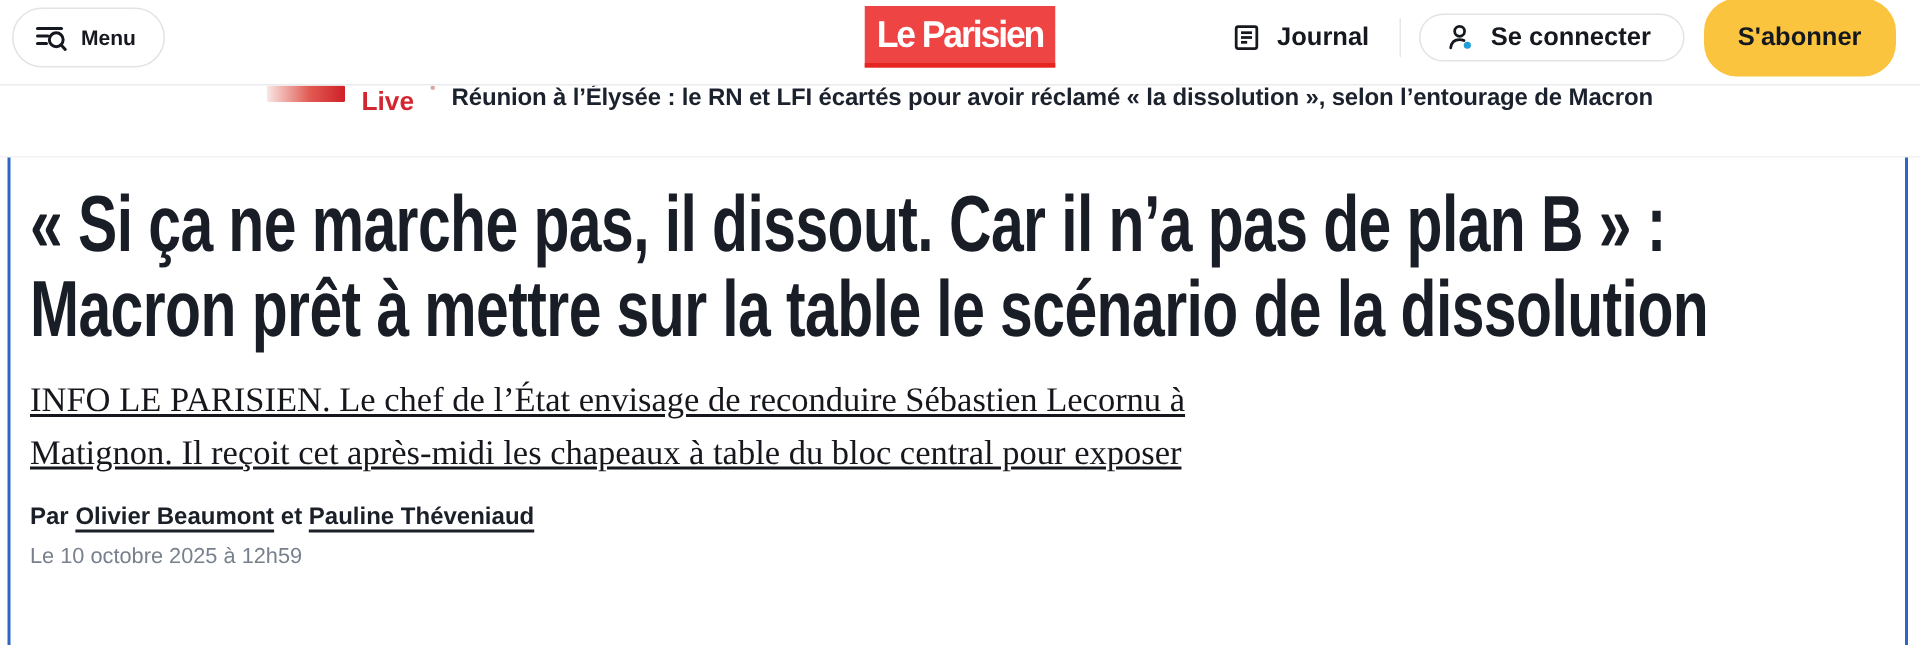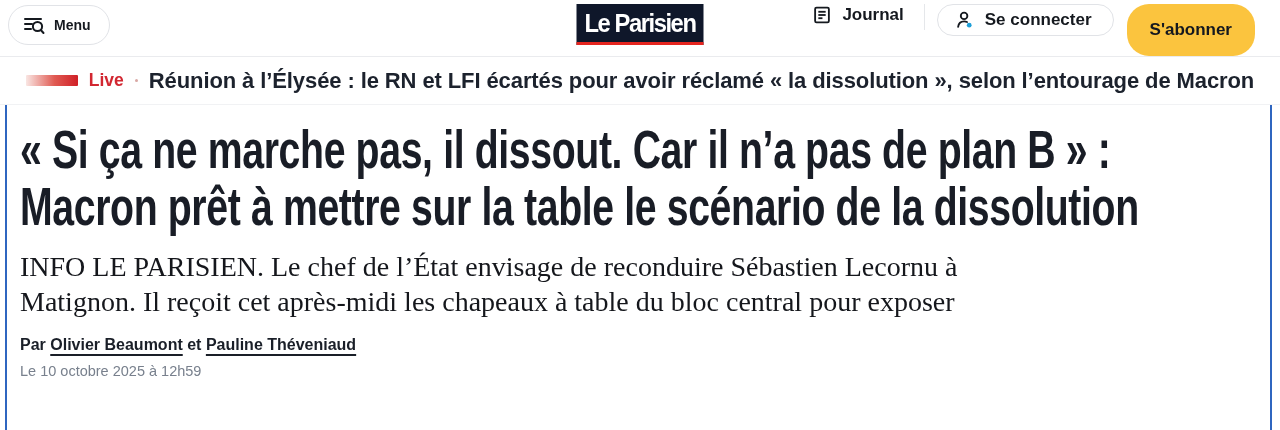--- a/index.html
+++ b/index.html
@@ -6,57 +6,57 @@
   html,body { width:1280px; height:430px; background:#fff; overflow:hidden;
               font-family:"Liberation Sans", sans-serif; }
 
   
   .topbar { position:relative; height:57px; background:#fff; border-bottom:1px solid #eaebee; }
   .menu-btn { position:absolute; left:8px; top:5px; height:40px; padding:0 18px 0 13px;
               border:1px solid #e1e3e7; border-radius:22px; background:#fff;
               display:flex; align-items:center; gap:8px; cursor:pointer;
               font-weight:bold; font-size:14px; color:#15191f; }
   .logo { position:absolute; left:50%; top:4px; transform:translateX(-50%);
-          width:127px; height:41px; background:#0f172a; border-bottom:3px solid #e5251f;
+          width:127px; height:41px; background:#ef4444; border-bottom:3px solid #e5251f;
           display:flex; align-items:center; justify-content:center; cursor:pointer; }
   .logo-text { color:#fff; font-weight:bold; font-size:25px; letter-spacing:-1.5px;
                transform:scaleX(0.95); white-space:nowrap; }
-  .top-right { position:absolute; right:25px; top:4px; height:42px;
-               display:flex; align-items:flex-start; }
+  .top-right { position:absolute; right:16px; top:4px; height:42px;
+               display:flex; align-items:center; }
   .journal { display:flex; align-items:center; gap:9px; font-size:17px; font-weight:bold;
              color:#15191f; cursor:pointer; padding:0 6px; }
   .vdivider { width:1px; height:26px; background:#e5e7ea; margin:0 12px 0 14px; }
   .login-btn { height:32px; border:1px solid #e1e3e7; border-radius:22px; background:#fff;
                padding:0 21px 0 16px; display:flex; align-items:center; gap:9px;
                font-weight:bold; font-size:17px; color:#15191f; cursor:pointer; }
   .subscribe-btn { height:52px; border:none; border-radius:22px; background:#fbc43e;
                    margin-left:13px; padding:0 23px; display:flex; align-items:center;
                    font-weight:bold; font-size:17px; color:#14181f; cursor:pointer; }
 
   
-  .ticker { height:48px; display:flex; align-items:center; justify-content:center;
+  .ticker { height:48px; display:flex; justify-content:center;
             gap:11px; background:#fff; border-bottom:1px solid #f1f2f4; cursor:pointer; }
   .live-bar { width:52px; height:11px; border-radius:1px;
               background:linear-gradient(90deg,#f9e6e3 0%,#e05a52 55%,#d02027 100%); }
   .live-label { color:#d22731; font-weight:bold; font-size:17.5px; }
   .tick-dot { width:3px; height:3px; border-radius:50%; background:#d9a8a4; }
-  .ticker-text { font-weight:bold; font-size:22px; color:#1c222d; letter-spacing:-0.1px; }
+  .ticker-text { font-weight:bold; font-size:16px; color:#1c222d; letter-spacing:-0.1px; }
 
   
   .article { position:relative; height:325px; padding:16px 2px 0 20px; }
   .edge { position:absolute; top:0; bottom:0; width:2px; background:#2f66c0; }
   .edge-left { left:5px; }
   .edge-right { right:8px; }
 
   .headline { transform:scaleX(0.74); transform-origin:left top; color:#191d26; }
   .headline-line { font-weight:bold; font-size:53px; line-height:57px;
                    letter-spacing:-0.5px; white-space:nowrap; }
 
   .deck { margin-top:15px; font-family:"Liberation Serif", serif; color:#15171c; }
-  .deck-line { font-size:28px; line-height:34.5px; white-space:nowrap; }
+  .deck-line { font-size:23px; line-height:34.5px; white-space:nowrap;text-decoration:underline; }
 
   .byline { margin-top:17px; font-size:16px; font-weight:bold; color:#1a1f28; }
   .author { text-decoration:underline; text-underline-offset:4px;
             text-decoration-thickness:1.5px; cursor:pointer; color:#1a1f28; }
   .pub-date { margin-top:9px; font-size:14.5px; color:#78808d; }
 
   .icon { display:inline-flex; flex:none; }
 </style>
 </head>
 <body>

